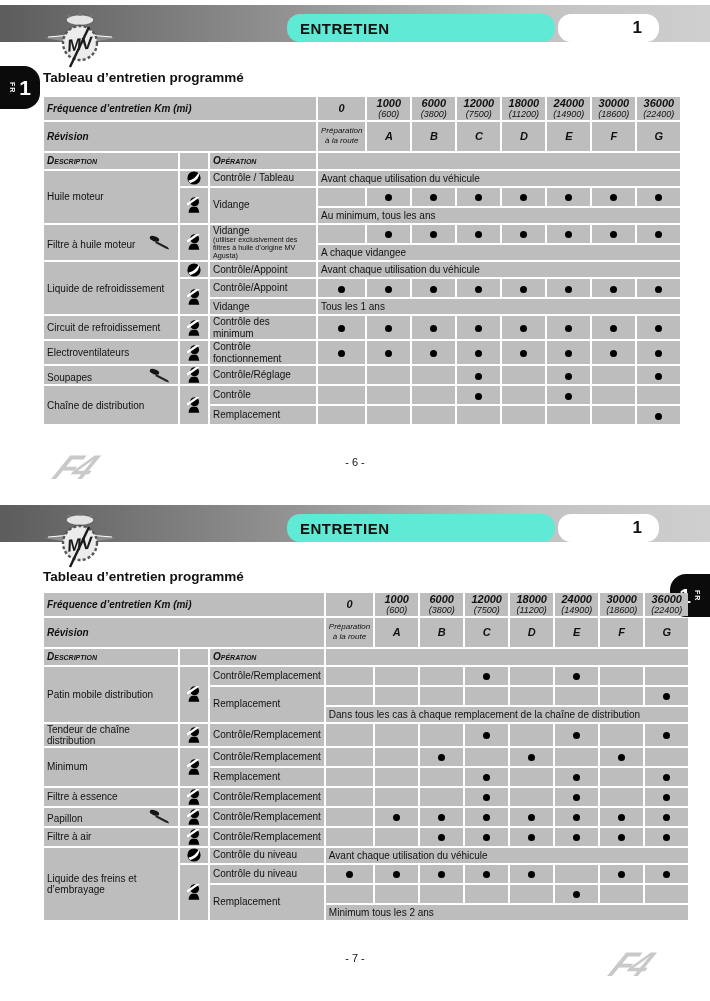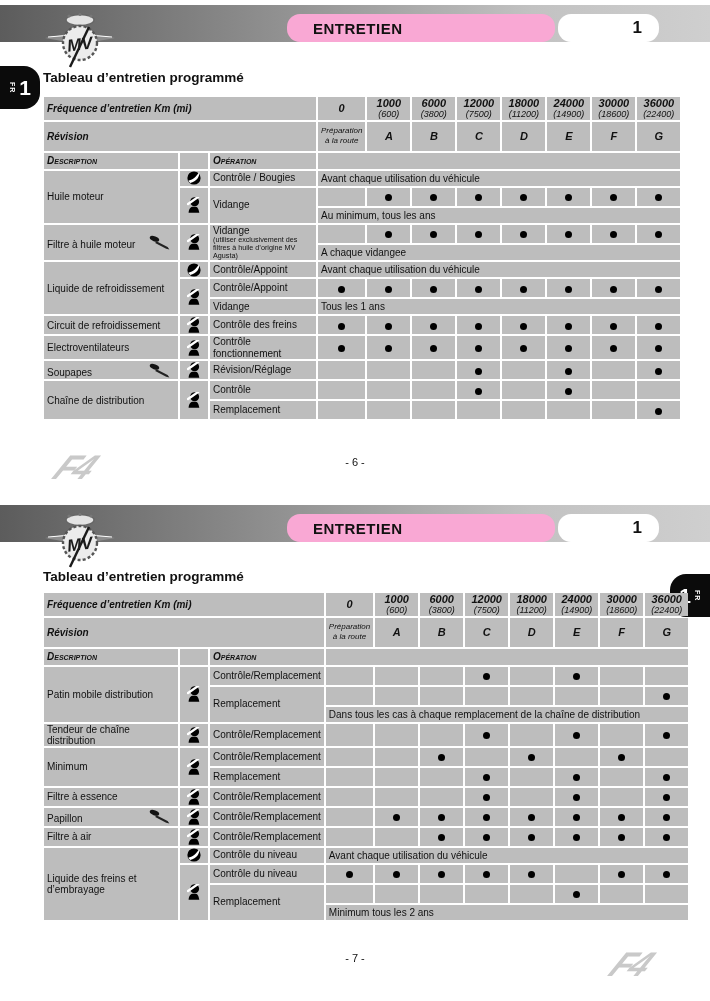--- a/index.html
+++ b/index.html
@@ -3,22 +3,22 @@
 <meta charset="utf-8">
 <style>
   html,body{margin:0;padding:0;background:#fff;}
   body{width:710px;height:1001px;position:relative;font-family:"Liberation Sans",sans-serif;color:#111;overflow:hidden;}
   .page{position:absolute;left:0;width:710px;}
   #page-0{top:0;height:500px;}
   #page-1{top:500px;height:501px;}
 
   .hdr-strip{position:absolute;top:5px;left:0;width:710px;height:37px;
     background:linear-gradient(90deg,#5c5c5c 0%,#8f8f8f 38%,#c2c2c2 75%,#cfcfcf 100%);}
-  .title-box{position:absolute;left:287px;top:14px;width:268px;height:28px;background:#f9a8d4;border-radius:13px;
-    display:flex;align-items:center;padding-left:26px;box-sizing:border-box;font-weight:bold;font-size:15px;letter-spacing:.5px;}
+  .title-box{position:absolute;left:287px;top:14px;width:268px;height:28px;background:#5eead4;border-radius:13px;
+    display:flex;align-items:center;padding-left:13px;box-sizing:border-box;font-weight:bold;font-size:15px;letter-spacing:.5px;}
   .chapter-box{position:absolute;left:558px;top:14px;width:101px;height:28px;background:#fff;border-radius:13px;
     display:flex;align-items:center;justify-content:flex-end;padding-right:17px;box-sizing:border-box;font-weight:bold;font-size:17px;}
   .logo{position:absolute;left:42px;top:9px;width:76px;height:76px;}
 
   .tab{position:absolute;background:#0b0b0b;color:#fff;display:flex;align-items:center;justify-content:center;gap:3px;}
   .tab-left{left:0;top:66px;width:40px;height:43px;border-radius:0 16px 16px 0;}
   .tab-right{right:0;top:74px;width:40px;height:43px;border-radius:16px 0 0 16px;}
   .tab-lang{writing-mode:vertical-rl;font-size:7px;font-weight:bold;letter-spacing:1px;line-height:1;}
   .tab-num{font-size:21px;font-weight:bold;line-height:1;}
 
@@ -166,21 +166,21 @@
             <td class="c-desc desc-cell" rowspan="3">
               <div class="desc-inner">
                 <span class="desc-text">Huile moteur</span>
               </div>
             </td>
             <td class="c-icon icon-cell" rowspan="1"><span class="opicon"><svg width="14" height="14" viewBox="0 0 14 14">
                   <circle cx="7" cy="7" r="6.6" fill="#000"></circle>
                   <path d="M1.2,9.8 C5.4,9 9.4,5.8 12.1,1.3 C13,5.4 9.6,10.6 3.2,12.1 Z" fill="#fff"></path>
                 </svg></span></td>
             <td class="c-op op-cell" rowspan="1">
-              <div class="op-label">Contrôle / Bougies</div>
+              <div class="op-label">Contrôle / Tableau</div>
             </td>
             <td class="spancell" colspan="8">Avant chaque utilisation du véhicule</td>
           </tr>
           <tr class="r-body">
             <td class="c-icon icon-cell" rowspan="2"><span class="opicon"><svg width="14" height="16" viewBox="0 0 14 16">
                   <circle cx="7.6" cy="4.7" r="4.5" fill="#000"></circle>
                   <rect x="-1" y="2.4" width="14" height="2.4" transform="rotate(-35 6 3.6)" fill="#fff"></rect>
                   <path d="M1.6,15.7 C1.9,11.6 3.7,9.7 6.3,9.7 L8.5,9.7 C10.3,9.7 11.2,11.3 11.7,13.2 L12.3,15.7 Z" fill="#000"></path>
                 </svg></span></td>
             <td class="c-op op-cell" rowspan="2">
@@ -275,21 +275,21 @@
               <div class="desc-inner">
                 <span class="desc-text">Circuit de refroidissement</span>
               </div>
             </td>
             <td class="c-icon icon-cell" rowspan="1"><span class="opicon"><svg width="14" height="16" viewBox="0 0 14 16">
                   <circle cx="7.6" cy="4.7" r="4.5" fill="#000"></circle>
                   <rect x="-1" y="2.4" width="14" height="2.4" transform="rotate(-35 6 3.6)" fill="#fff"></rect>
                   <path d="M1.6,15.7 C1.9,11.6 3.7,9.7 6.3,9.7 L8.5,9.7 C10.3,9.7 11.2,11.3 11.7,13.2 L12.3,15.7 Z" fill="#000"></path>
                 </svg></span></td>
             <td class="c-op op-cell" rowspan="1">
-              <div class="op-label">Contrôle des freins</div>
+              <div class="op-label">Contrôle des minimum</div>
             </td>
             <td class="c-data dotcell"><span class="dot"></span></td>
             <td class="c-data dotcell"><span class="dot"></span></td>
             <td class="c-data dotcell"><span class="dot"></span></td>
             <td class="c-data dotcell"><span class="dot"></span></td>
             <td class="c-data dotcell"><span class="dot"></span></td>
             <td class="c-data dotcell"><span class="dot"></span></td>
             <td class="c-data dotcell"><span class="dot"></span></td>
             <td class="c-data dotcell"><span class="dot"></span></td>
           </tr>
@@ -327,21 +327,21 @@
                   </svg>
                 </span>
               </div>
             </td>
             <td class="c-icon icon-cell" rowspan="1"><span class="opicon"><svg width="14" height="16" viewBox="0 0 14 16">
                   <circle cx="7.6" cy="4.7" r="4.5" fill="#000"></circle>
                   <rect x="-1" y="2.4" width="14" height="2.4" transform="rotate(-35 6 3.6)" fill="#fff"></rect>
                   <path d="M1.6,15.7 C1.9,11.6 3.7,9.7 6.3,9.7 L8.5,9.7 C10.3,9.7 11.2,11.3 11.7,13.2 L12.3,15.7 Z" fill="#000"></path>
                 </svg></span></td>
             <td class="c-op op-cell" rowspan="1">
-              <div class="op-label">Révision/Réglage</div>
+              <div class="op-label">Contrôle/Réglage</div>
             </td>
             <td class="c-data dotcell"></td>
             <td class="c-data dotcell"></td>
             <td class="c-data dotcell"></td>
             <td class="c-data dotcell"><span class="dot"></span></td>
             <td class="c-data dotcell"></td>
             <td class="c-data dotcell"><span class="dot"></span></td>
             <td class="c-data dotcell"></td>
             <td class="c-data dotcell"><span class="dot"></span></td>
           </tr>

